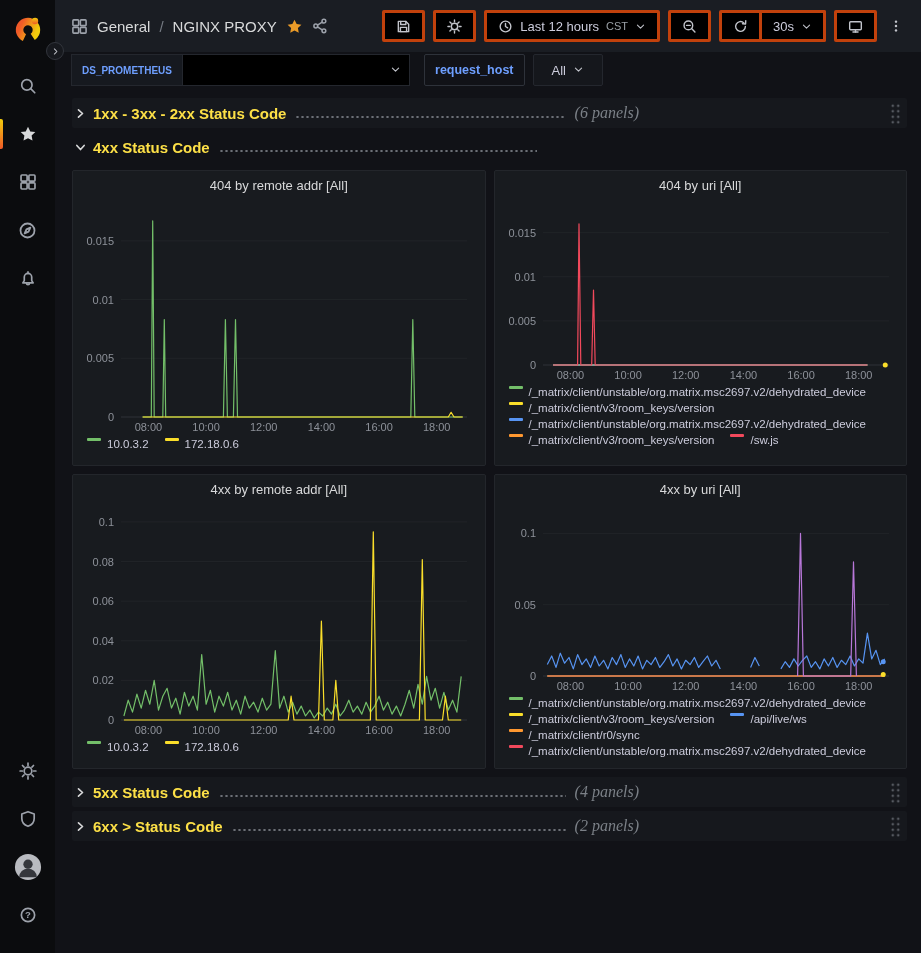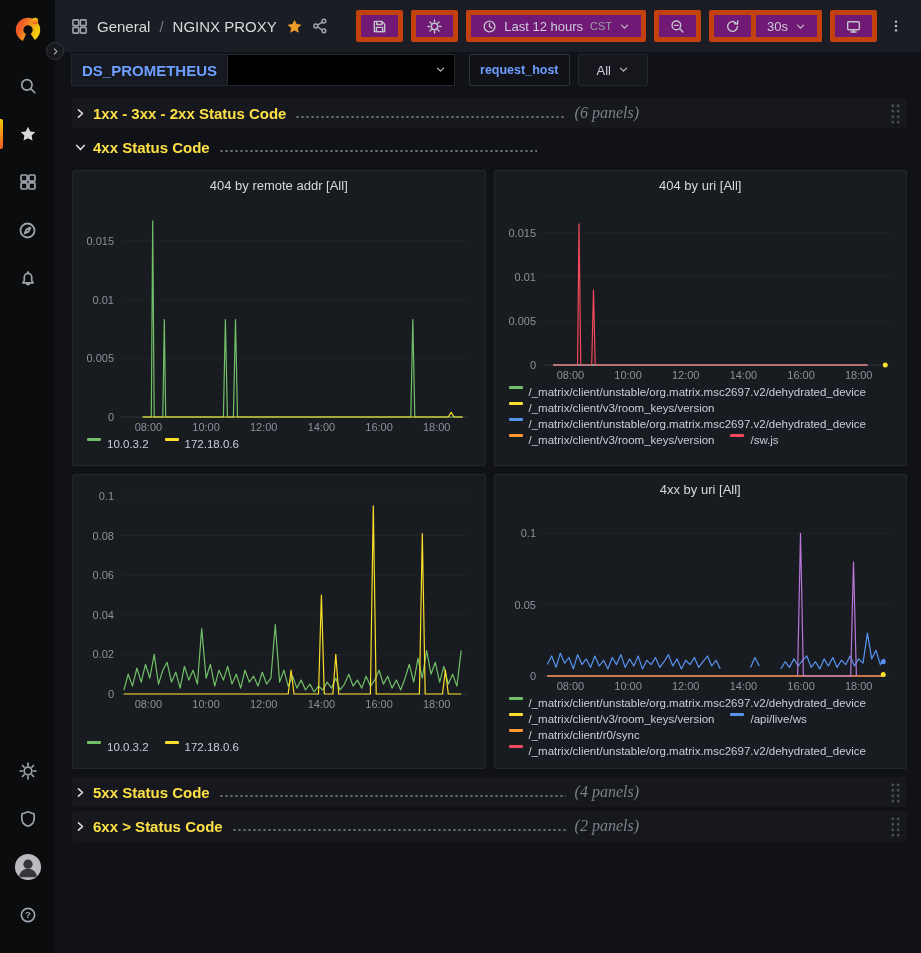--- a/index.html
+++ b/index.html
@@ -24,34 +24,34 @@
   .main { flex:1; display:flex; flex-direction:column; min-width:0; }
 
   .topbar { height:52px; flex:none; background:#1a1d23; display:flex; align-items:center; padding:0 14px 0 16px; }
   .crumbs { display:flex; align-items:center; gap:9px; font-size:15px; color:#d8d9da;text-align:center; }
   .crumb-sep { color:#767b84; }
   .crumb-title { font-weight:500; }
   .plain-icon { display:flex; align-items:center; justify-content:center; cursor:pointer; }
   .plain-icon svg { stroke:#9da2ab; fill:none; stroke-width:1.5; stroke-linecap:round; stroke-linejoin:round; }
   .tb-right { margin-left:auto; display:flex; align-items:center; gap:8px; }
   .btn { height:32px; min-width:32px; display:flex; align-items:center; justify-content:center; gap:7px;
-    background:#701a75; border:5px solid #c2410c; border-radius:2px; color:#ccccdc; font-size:13px;
+    background:#000000; border:3px solid #c2410c; border-radius:2px; color:#ccccdc; font-size:13px;
     padding:0 11px; cursor:pointer; white-space:nowrap; }
   .btn svg { stroke:#c2c4cb; fill:none; stroke-width:1.5; stroke-linecap:round; stroke-linejoin:round; }
   .btn .tz { font-size:11px; color:#9aa0a6; }
   .btn-group { display:flex; }
   .btn-group .btn:first-child { border-radius:2px 0 0 2px; }
   .btn-group .btn:last-child { border-radius:0 2px 2px 0; border-left:none; }
   .kebab { border:none; background:transparent; min-width:22px; padding:0 2px; }
 
   
   .subbar { height:40px; flex:none; display:flex; align-items:center; gap:14px; padding:2px 16px 6px; background:#111217; }
   .chip-group { display:flex; align-items:stretch; height:32px; }
   .ds-label { display:flex; align-items:center; padding:0 10px; background:#16191f; border:1px solid #24272e;
-    border-right:none; color:#6e9fff; font-size:15px; font-weight:600; cursor:pointer; }
+    border-right:none; color:#6e9fff; font-size:10px; font-weight:600; cursor:pointer; }
   .ds-value { width:228px; background:#000; border:1px solid #24272e; display:flex; align-items:center;
     justify-content:flex-end; padding:0 8px; cursor:pointer; }
   .var-label { display:flex; align-items:center; padding:0 10px; border:1px solid #2e323a; border-radius:2px;
     color:#6e9fff; font-size:12.5px; font-weight:600; cursor:pointer; }
   .var-value { display:flex; align-items:center; gap:7px; padding:0 18px; margin-left:8px; height:32px;
     background:#15171c; border:1px solid #24272e; border-radius:2px; font-size:13px; color:#ccccdc; cursor:pointer; }
   .caret svg { stroke:#c2c4cb; fill:none; stroke-width:1.6; stroke-linecap:round; stroke-linejoin:round; }
 
   
   .content { flex:1; padding:4px 14px 0 17px; overflow:hidden; }
@@ -391,20 +391,21 @@
               <div class="legend-item">
                 <span class="swatch" style="background: rgb(242, 73, 92);"></span>
                 <span>/sw.js</span>
               </div>
             </div>
         </div>
       </div>
 
       <div class="grid second">
         <div class="panel">
+          <div class="panel-title">4xx by remote addr [All]</div>
           <div class="chart"><svg width="396" height="235">
                 <line x1="40" x2="386" y1="217" y2="217" stroke="#2e3238"></line>
                 <text x="33" y="221" text-anchor="end" class="tick">0</text>
                 <line x1="40" x2="386" y1="177.38095238095238" y2="177.38095238095238" stroke="#212428"></line>
                 <text x="33" y="181.38095238095238" text-anchor="end" class="tick">0.02</text>
                 <line x1="40" x2="386" y1="137.76190476190476" y2="137.76190476190476" stroke="#212428"></line>
                 <text x="33" y="141.76190476190476" text-anchor="end" class="tick">0.04</text>
                 <line x1="40" x2="386" y1="98.14285714285715" y2="98.14285714285715" stroke="#212428"></line>
                 <text x="33" y="102.14285714285715" text-anchor="end" class="tick">0.06</text>
                 <line x1="40" x2="386" y1="58.52380952380951" y2="58.52380952380951" stroke="#212428"></line>

